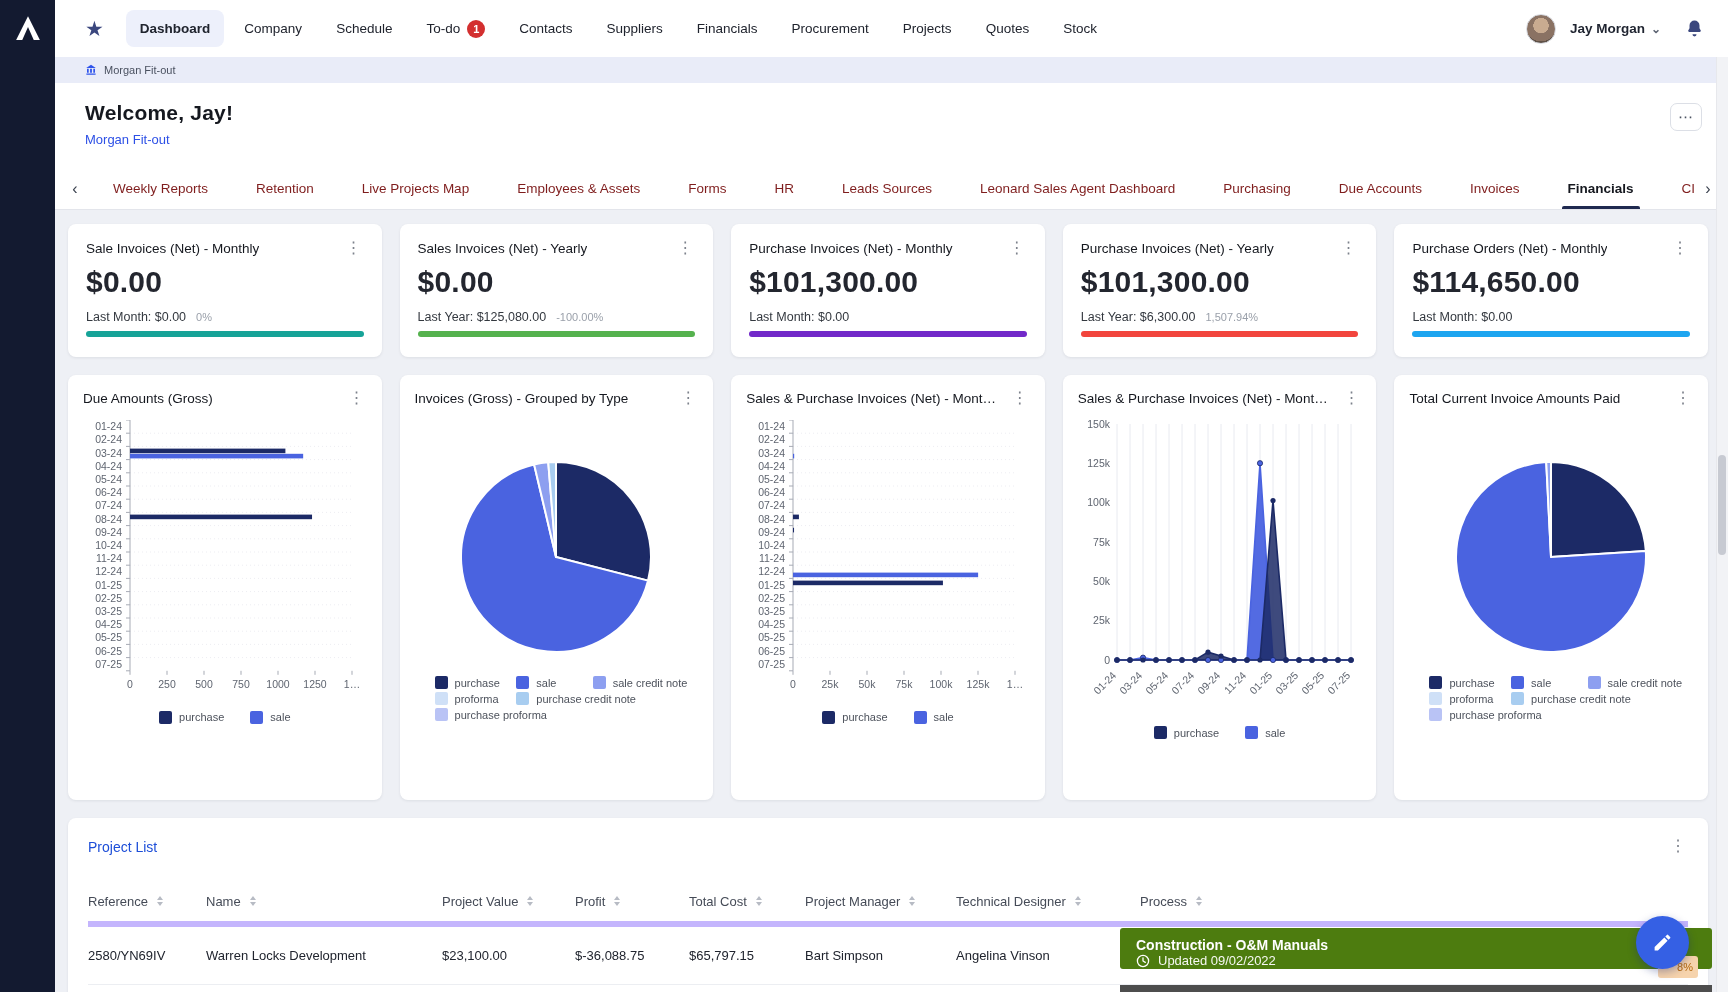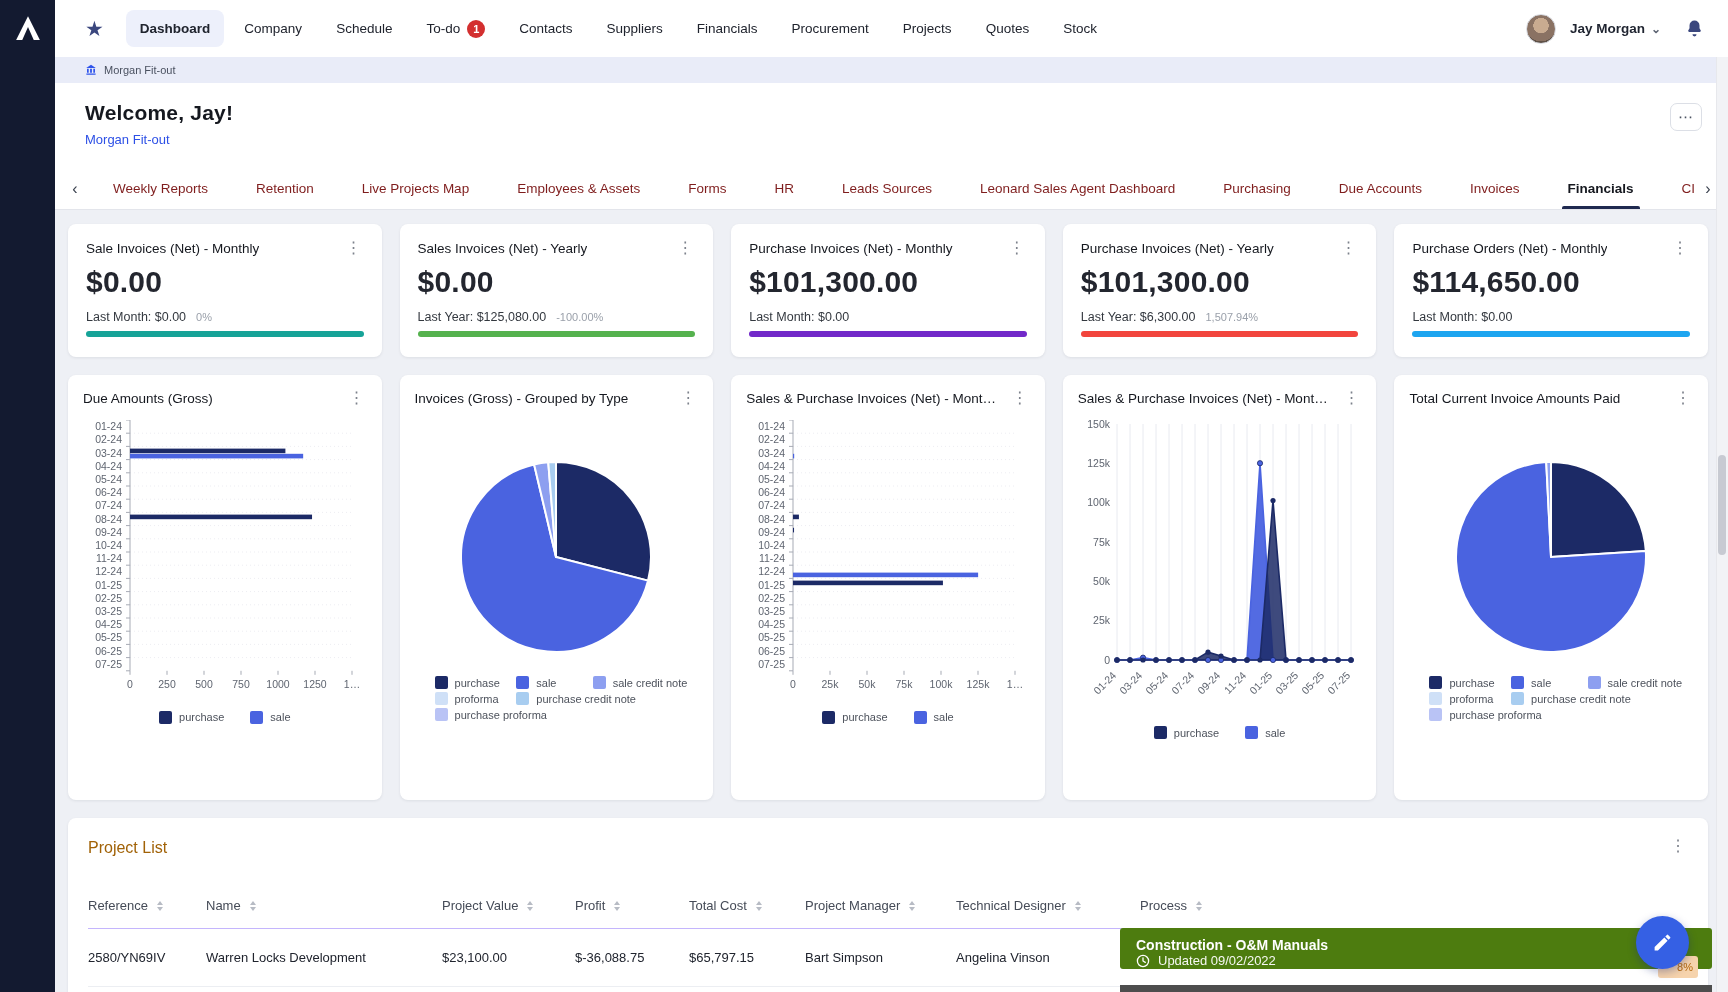--- a/index.html
+++ b/index.html
@@ -71,24 +71,24 @@
   .legend.wrap3 .lg-item:nth-child(2){ flex-basis:29%; }
   .legend.wrap3 .lg-item:nth-child(3){ flex-basis:40%; }
   .legend.wrap3 .lg-item:nth-child(4){ flex-basis:31%; }
   .legend.wrap3 .lg-item:nth-child(5){ flex-basis:50%; }
   .legend.wrap3 .lg-item:nth-child(6){ flex-basis:60%; }
   .sw { width:13px; height:13px; border-radius:2px; flex:0 0 13px; }
   .sw.dots { background-image:radial-gradient(#8fb3e6 1px, transparent 1px); background-size:3px 3px; }
 
   
   .plist { margin-top:18px; padding:21px 20px 0; height:250px; }
-  .plist-title { font-size:16px; color:#a16207; }
+  .plist-title { font-size:14px; color:#1d4ed8; }
   .ptable { margin-top:26px; }
   .prow { display:grid; grid-template-columns:118px 236px 133px 114px 116px 151px 184px 1fr; align-items:center; }
-  .prow.head { height:46px; border-bottom:1px solid #c4b5fd; }
+  .prow.head { height:46px; border-bottom:6px solid #c4b5fd; }
   .prow.data { height:58px; border-bottom:1px solid #eceef2; font-size:13px; color:#20242e; }
   .hcell { display:flex; align-items:center; gap:9px; font-size:13px; color:#454b57; cursor:pointer; }
   .sort { display:flex; flex-direction:column; gap:2px; }
   .sort i { display:block; width:0; height:0; border-left:3.5px solid transparent; border-right:3.5px solid transparent; }
   .sort i.up { border-bottom:4px solid #b7bbc4; }
   .sort i.dn { border-top:4px solid #b7bbc4; }
 
   
   .toast { position:absolute; left:1120px; top:928px; width:592px; height:41px; background:#4d7c0f; border-radius:3px; padding:9px 16px; z-index:40; cursor:pointer; }
   .toast-title { color:#fff; font-size:14px; font-weight:700; }

